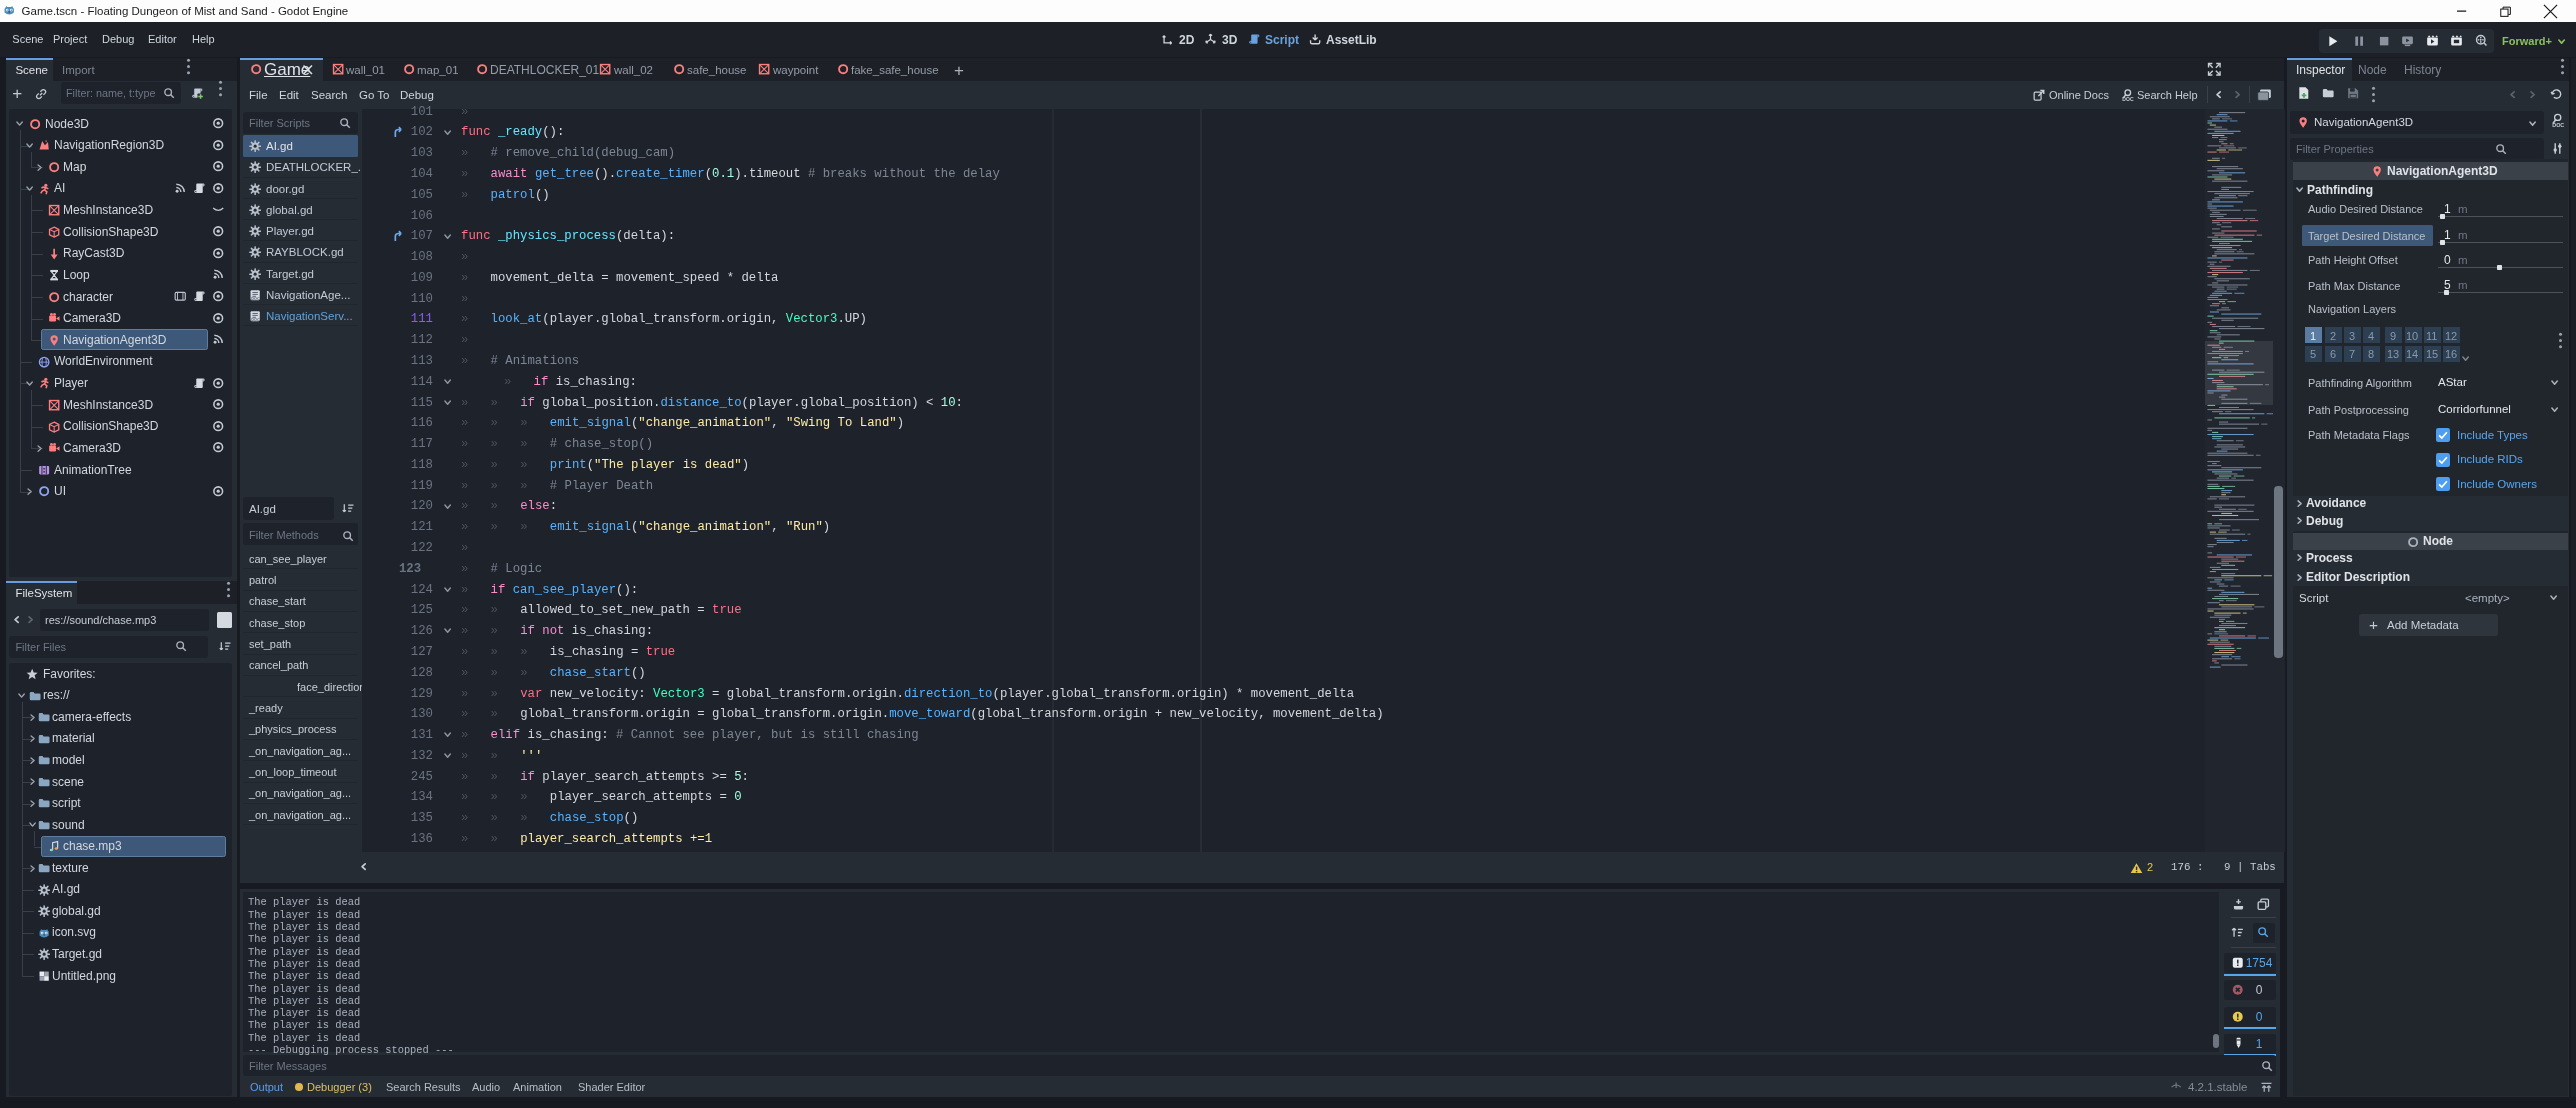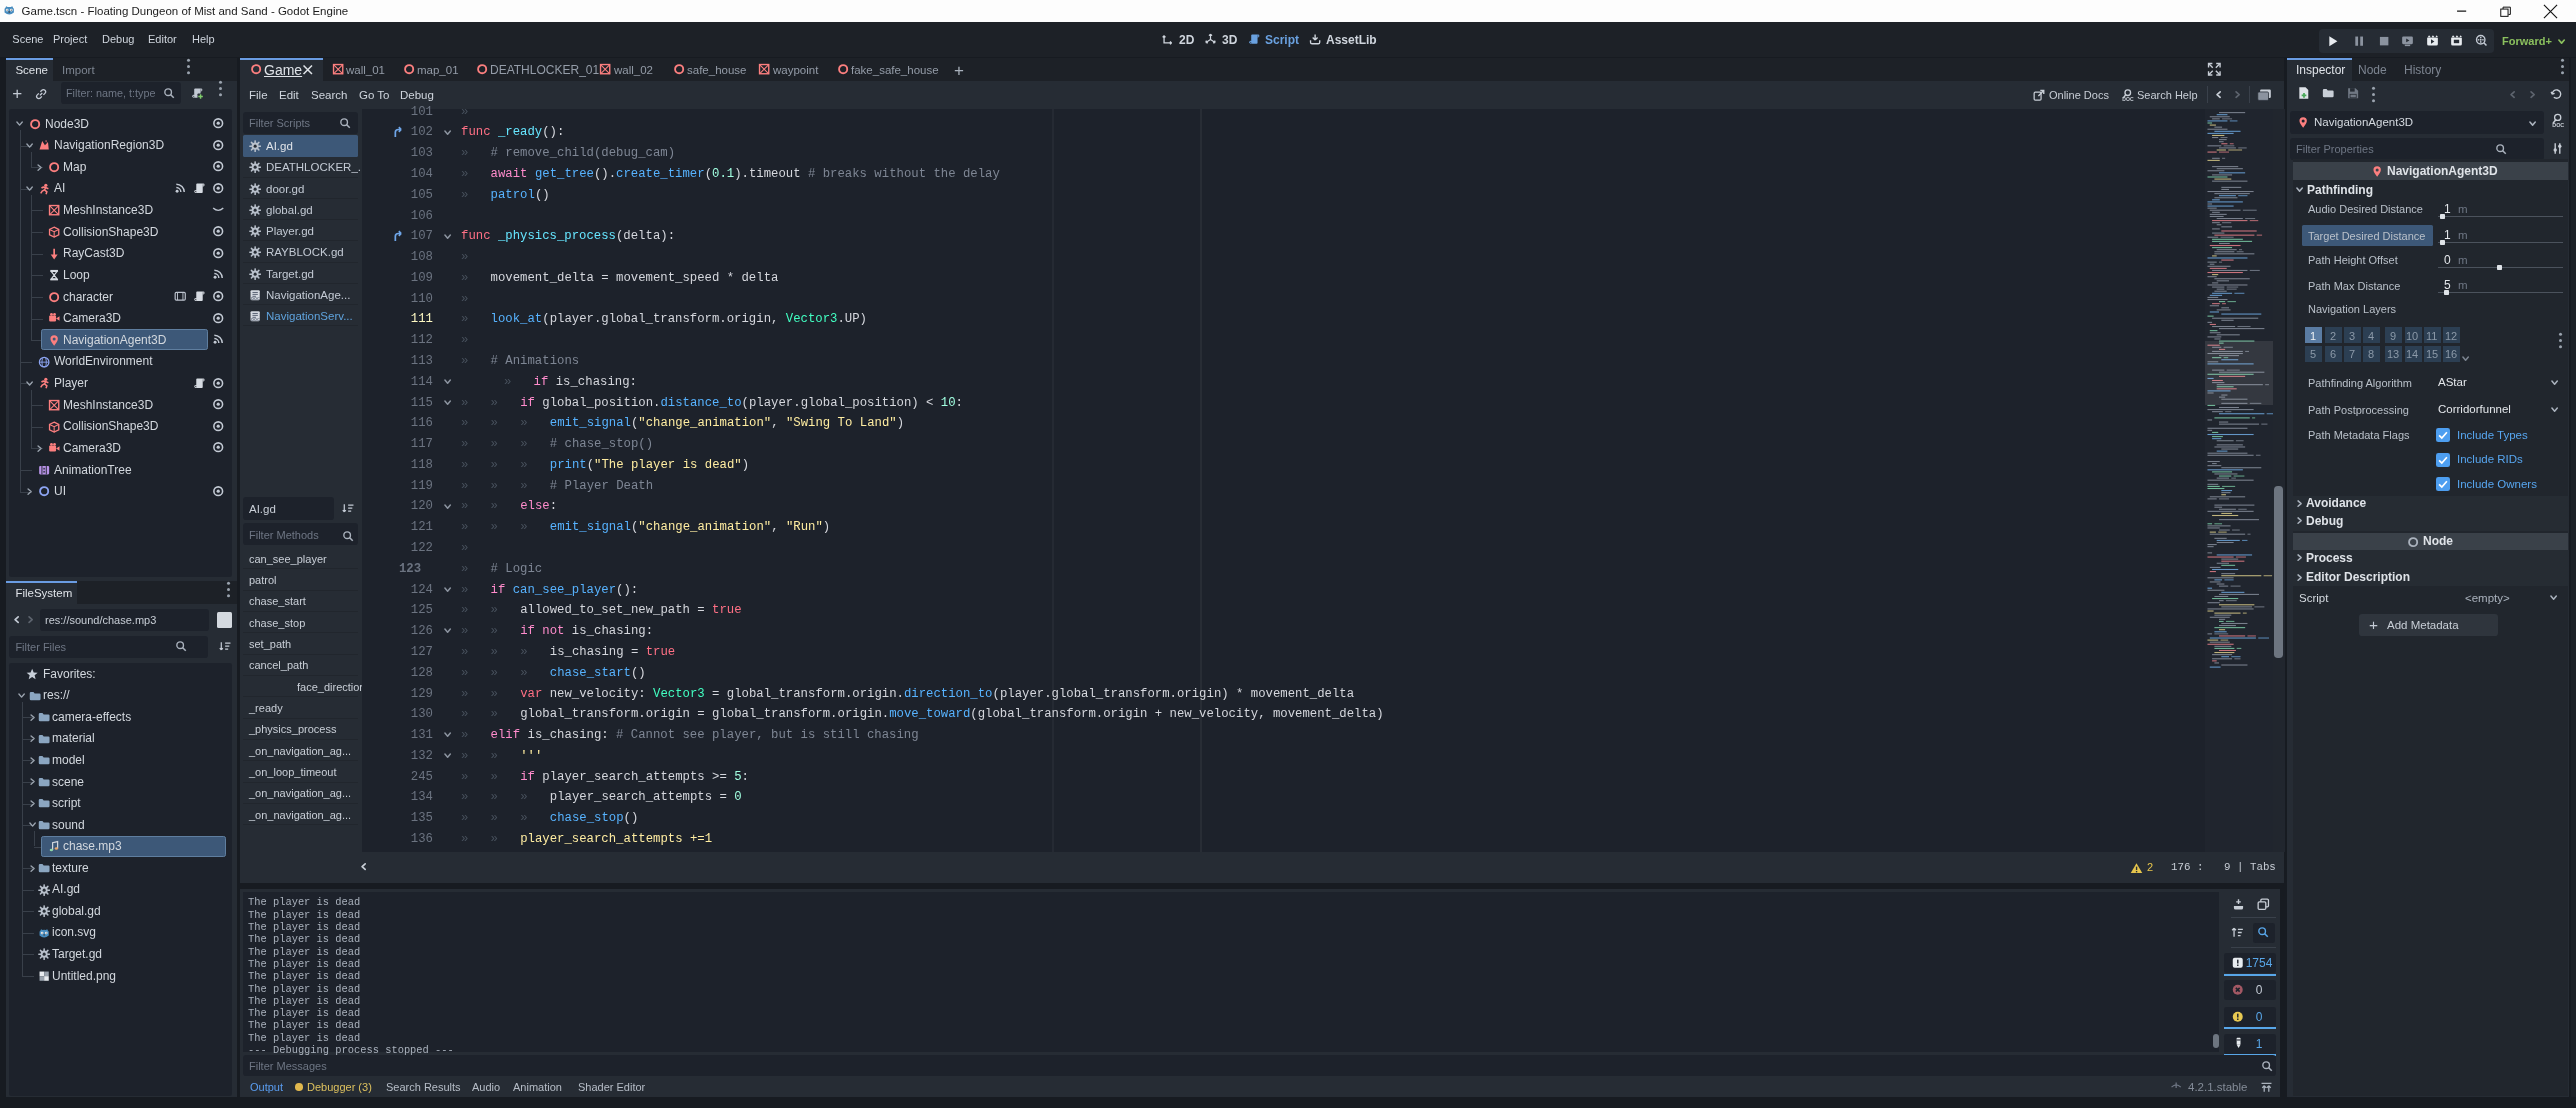--- a/index.html
+++ b/index.html
@@ -522,21 +522,21 @@
     <rect x="2" y="8" width="6" height="6" fill="#9aa3ae"></rect>
     <rect x="8" y="8" width="6" height="6" fill="#e8ecf0"></rect>
   </svg>
 <div class="a" style="left:52px;top:969px;color:#d3d8de;font-size:12px;font-weight:400;white-space:pre;line-height:14.6px;">Untitled.png</div>
 <div class="a" style="left:240px;top:58px;width:2044px;height:825px;background:#262c34;"></div>
 <div class="a" style="left:240px;top:58px;width:2044px;height:23px;background:#1d2127;"></div>
 <div class="a tab-active" style="left:240px;top:58px;width:83px;height:23px;"></div>
 <svg class="a" style="left:250px;top:63px;" width="12.3" height="12.3" viewBox="0 0 16 16">
     <circle cx="8" cy="8" r="5.3" fill="none" stroke="#fc7f7f" stroke-width="2.4"></circle>
   </svg>
-<div class="a" style="left:264px;top:63px;color:#dfe3e8;font-size:14px;font-weight:400;white-space:pre;line-height:14.6px;text-decoration:underline;">Game</div>
+<div class="a" style="left:264px;top:63px;color:#dfe3e8;font-size:17px;font-weight:400;white-space:pre;line-height:14.6px;text-decoration:underline;">Game</div>
 <svg class="a" style="left:332px;top:63px;" width="12.3" height="12.3" viewBox="0 0 16 16">
     <rect x="2" y="2" width="12" height="12" fill="none" stroke="#fc7f7f" stroke-width="1.8"></rect>
     <path d="M2 2 L14 14 M14 2 L2 14" stroke="#fc7f7f" stroke-width="1.4"></path>
   </svg>
 <div class="a" style="left:346px;top:63px;color:#949ca8;font-size:11.5px;font-weight:400;white-space:pre;line-height:14.6px;">wall_01</div>
 <svg class="a" style="left:403px;top:63px;" width="12.3" height="12.3" viewBox="0 0 16 16">
     <circle cx="8" cy="8" r="5.3" fill="none" stroke="#fc7f7f" stroke-width="2.4"></circle>
   </svg>
 <div class="a" style="left:417px;top:63px;color:#949ca8;font-size:11.5px;font-weight:400;white-space:pre;line-height:14.6px;">map_01</div>
 <svg class="a" style="left:476px;top:63px;" width="12.3" height="12.3" viewBox="0 0 16 16">
@@ -785,21 +785,21 @@
 <svg class="a" style="left:443px;top:232px;" width="10.8" height="10.8" viewBox="0 0 14 14">
     <path d="M2.5 4 L6 8 L9.5 4" fill="none" stroke="#8b939f" stroke-width="2" stroke-linecap="round" stroke-linejoin="round"></path>
   </svg>
 <div class="a mono" style="left:461px;top:229px;font-size:12.3px;line-height:15.4px;white-space:pre;"><span style="color:#ff7085;">func </span><span style="color:#66e6ff;">_physics_process</span><span style="color:#d5d7dd;">(delta):</span></div>
 <div class="a" style="left:387px;top:250px;color:#6b7380;font-size:12.3px;font-weight:400;white-space:pre;font-family:'Liberation Mono',monospace;width:46px;text-align:right;line-height:15.4px;">108</div>
 <div class="a mono" style="left:461px;top:250px;font-size:12.3px;line-height:15.4px;white-space:pre;"><span style="display:inline-block;width:29.6px;color:#47505c;">»</span></div>
 <div class="a" style="left:387px;top:271px;color:#6b7380;font-size:12.3px;font-weight:400;white-space:pre;font-family:'Liberation Mono',monospace;width:46px;text-align:right;line-height:15.4px;">109</div>
 <div class="a mono" style="left:461px;top:271px;font-size:12.3px;line-height:15.4px;white-space:pre;"><span style="display:inline-block;width:29.6px;color:#47505c;">»</span><span style="color:#d5d7dd;">movement_delta = movement_speed * delta</span></div>
 <div class="a" style="left:387px;top:292px;color:#6b7380;font-size:12.3px;font-weight:400;white-space:pre;font-family:'Liberation Mono',monospace;width:46px;text-align:right;line-height:15.4px;">110</div>
 <div class="a mono" style="left:461px;top:292px;font-size:12.3px;line-height:15.4px;white-space:pre;"><span style="display:inline-block;width:29.6px;color:#47505c;">»</span></div>
-<div class="a" style="left:387px;top:312px;color:#fef9c3;font-size:12.3px;font-weight:400;white-space:pre;font-family:'Liberation Mono',monospace;width:46px;text-align:right;line-height:15.4px;">111</div>
+<div class="a" style="left:387px;top:312px;color:#8b5cf6;font-size:12.3px;font-weight:400;white-space:pre;font-family:'Liberation Mono',monospace;width:46px;text-align:right;line-height:15.4px;">111</div>
 <div class="a mono" style="left:461px;top:312px;font-size:12.3px;line-height:15.4px;white-space:pre;"><span style="display:inline-block;width:29.6px;color:#47505c;">»</span><span style="color:#57b3ff;">look_at</span><span style="color:#d5d7dd;">(player.global_transform.origin, </span><span style="color:#42ffc2;">Vector3</span><span style="color:#d5d7dd;">.UP)</span></div>
 <div class="a" style="left:387px;top:333px;color:#6b7380;font-size:12.3px;font-weight:400;white-space:pre;font-family:'Liberation Mono',monospace;width:46px;text-align:right;line-height:15.4px;">112</div>
 <div class="a mono" style="left:461px;top:333px;font-size:12.3px;line-height:15.4px;white-space:pre;"><span style="display:inline-block;width:29.6px;color:#47505c;">»</span></div>
 <div class="a" style="left:387px;top:354px;color:#6b7380;font-size:12.3px;font-weight:400;white-space:pre;font-family:'Liberation Mono',monospace;width:46px;text-align:right;line-height:15.4px;">113</div>
 <div class="a mono" style="left:461px;top:354px;font-size:12.3px;line-height:15.4px;white-space:pre;"><span style="display:inline-block;width:29.6px;color:#47505c;">»</span><span style="color:#7e8694;"># Animations</span></div>
 <div class="a" style="left:387px;top:375px;color:#6b7380;font-size:12.3px;font-weight:400;white-space:pre;font-family:'Liberation Mono',monospace;width:46px;text-align:right;line-height:15.4px;">114</div>
 <svg class="a" style="left:443px;top:377px;" width="10.8" height="10.8" viewBox="0 0 14 14">
     <path d="M2.5 4 L6 8 L9.5 4" fill="none" stroke="#8b939f" stroke-width="2" stroke-linecap="round" stroke-linejoin="round"></path>
   </svg>
 <div class="a mono" style="left:461px;top:375px;font-size:12.3px;line-height:15.4px;white-space:pre;margin-left:43px;"><span style="display:inline-block;width:29.6px;color:#47505c;">»</span><span style="color:#ff8ccc;">if </span><span style="color:#d5d7dd;">is_chasing:</span></div>

